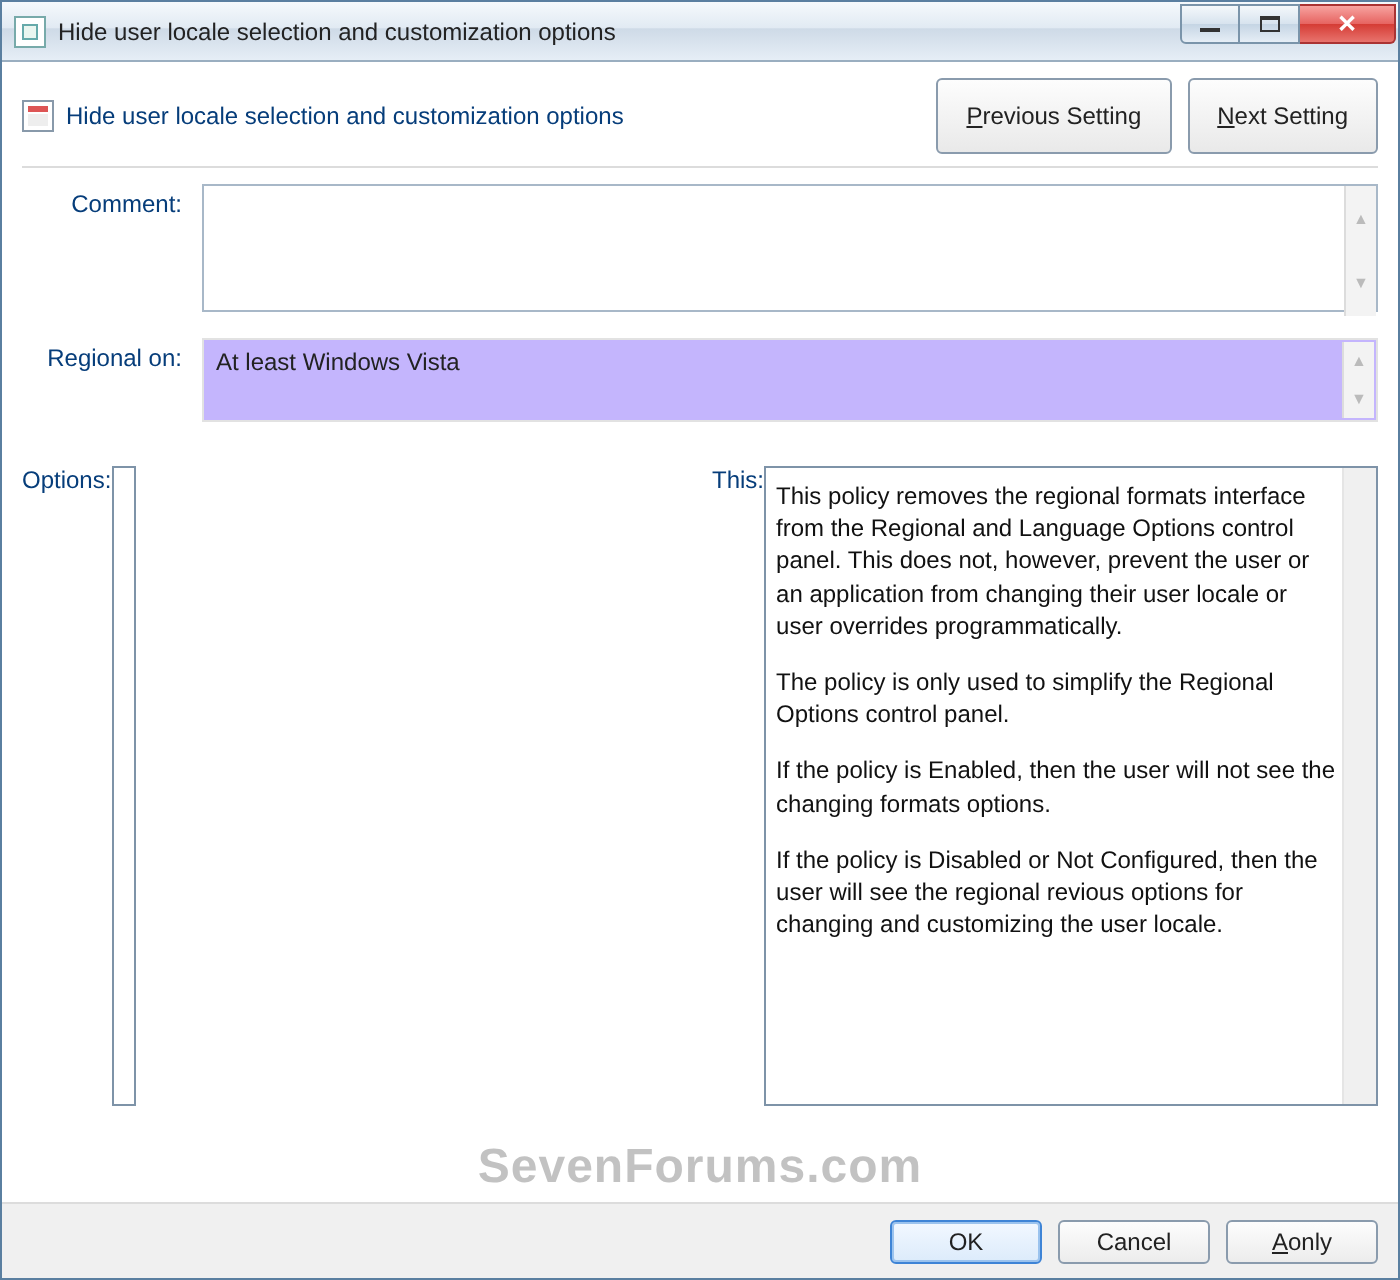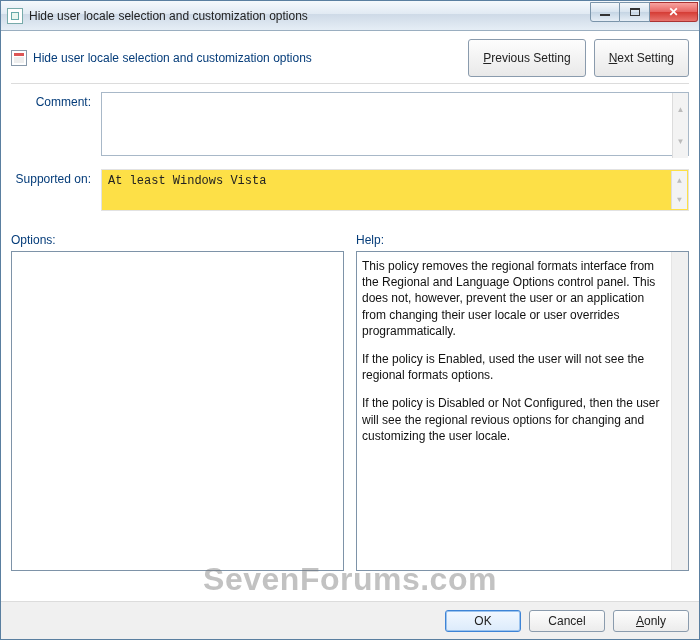--- a/index.html
+++ b/index.html
@@ -85,30 +85,30 @@
   .fields-col { flex:1; }
   .field-row { display:flex; margin-bottom:10px; }
   .field-label { width:90px; color:#063d7a; padding-top:3px; text-align:right; padding-right:10px;}
   .field-body { flex:1; position:relative; }
   .textarea {
     width:100%; height:64px; resize:none;
     border:1px solid #a8b8c8; font:inherit; padding:3px 18px 3px 4px;
     background:#fff;
   }
   .supported-box{
-    width:100%; height:42px; border:1px solid #e2e2e2; background:#fde047;
-    padding:4px 18px 4px 6px; color:#222; position:relative;font-family:Liberation Mono, monospace;
+    width:100%; height:42px; border:1px solid #e2e2e2; background:#c4b5fd;
+    padding:4px 18px 4px 6px; color:#222; position:relative;
   }
   .spin { position:absolute; right:1px; top:1px; bottom:1px; width:16px; display:flex; flex-direction:column;}
   .spin div{ flex:1; display:flex; align-items:center; justify-content:center;
     font-size:8px; color:#666; background:#f3f3f3; border-left:1px solid #dcdcdc;}
   .spin.muted div{ color:#bbb; }
   
   .lower { display:flex; margin-top:12px; gap:12px; }
-  .col { flex:1; display:flex; flex-direction:column; }
+  .col { flex:1; display:flex; }
   .col-label { color:#063d7a; margin-bottom:4px; }
   .panel {
     border:1px solid #7e93a8; background:#fff; height:320px;
     padding:6px 5px; overflow:hidden; position:relative;
   }
   .panel.help { padding-right: 20px; line-height:1.35; color:#111;}
   .panel.help p { margin:0 0 12px 0; }
   .scrollbar {
     position:absolute; right:0; top:0; bottom:0; width:17px;
     background:#f0f0f0; border-left:1px solid #e5e5e5;
@@ -124,21 +124,21 @@
     font: inherit; color:#222;
   }
   .dlg-btn.default {
     border-color:#3e84d6;
     box-shadow: 0 0 0 1px #9bc3ee inset;
     background: linear-gradient(to bottom,#f2f8ff,#dcebfb);
   }
   .dlg-btn .u { text-decoration: underline; }
   .watermark {
     position:absolute; left:0; right:0; bottom:42px; text-align:center;
-    font-size:32px; font-weight:bold; color:rgba(120,120,120,0.45);
+    font-size:24px; font-weight:bold; color:rgba(120,120,120,0.45);
     pointer-events:none; letter-spacing:0.5px;
   }
 </style>
 </head>
 <body>
 
 <div class="titlebar">
   <span class="app-icon"></span>
   <span class="titlebar-title">Hide user locale selection and customization options</span>
   <div class="win-controls">
@@ -170,44 +170,45 @@
         <div class="field-label">Comment:</div>
         <div class="field-body">
           <textarea class="textarea" value="" style=""></textarea>
           <div class="spin muted">
               <div>▲</div>
               <div>▼</div>
             </div>
         </div>
       </div>
       <div class="field-row">
-        <div class="field-label">Supported on:</div>
+        <div class="field-label">Regional on:</div>
         <div class="field-body">
           <div class="supported-box">
             <span>At least Windows Vista</span>
             <div class="spin muted">
                 <div>▲</div>
                 <div>▼</div>
               </div>
           </div>
         </div>
       </div>
     </div>
   </div>
 
   <div class="lower">
     <div class="col">
       <div class="col-label">Options:</div>
       <div class="panel"></div>
     </div>
     <div class="col">
-      <div class="col-label">Help:</div>
+      <div class="col-label">This:</div>
       <div class="panel help" id="help-panel">
         <p>This policy removes the regional formats interface from the Regional and Language Options control panel.  This does not, however, prevent the user or an application from changing their user locale or user overrides programmatically.</p>
-          <p>If the policy is Enabled, used the user will not see the regional formats options.</p>
+          <p>The policy is only used to simplify the Regional Options control panel.</p>
+          <p>If the policy is Enabled, then the user will not see the changing formats options.</p>
           <p>If the policy is Disabled or Not Configured, then the user will see the regional revious options for changing and customizing the user locale.</p>
           <div class="scrollbar"></div>
       </div>
     </div>
   </div>
 </div>
 
 <div class="watermark">SevenForums.com</div>
 
 <div class="bottom">

